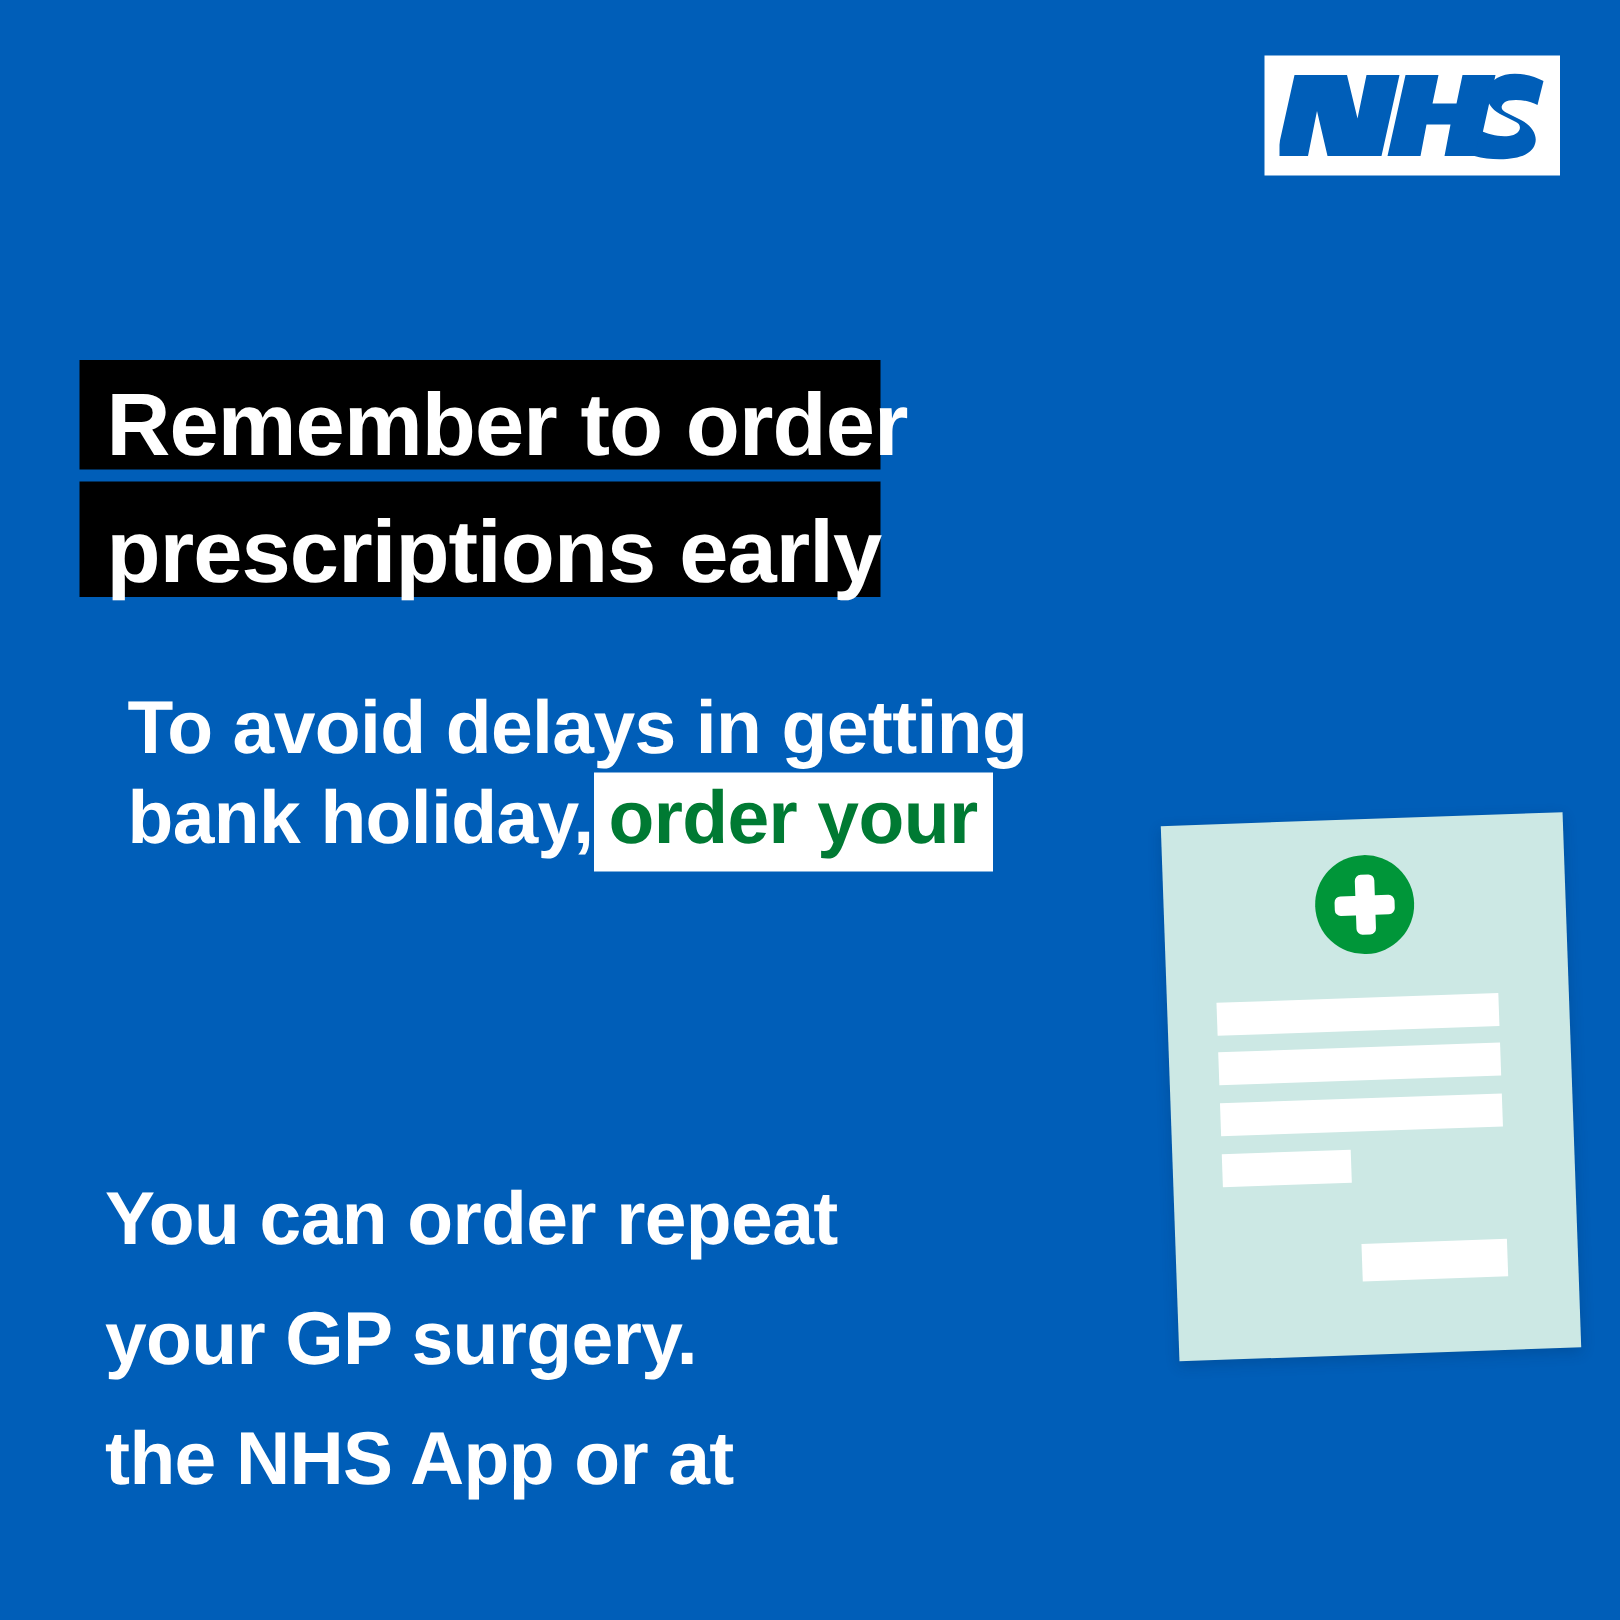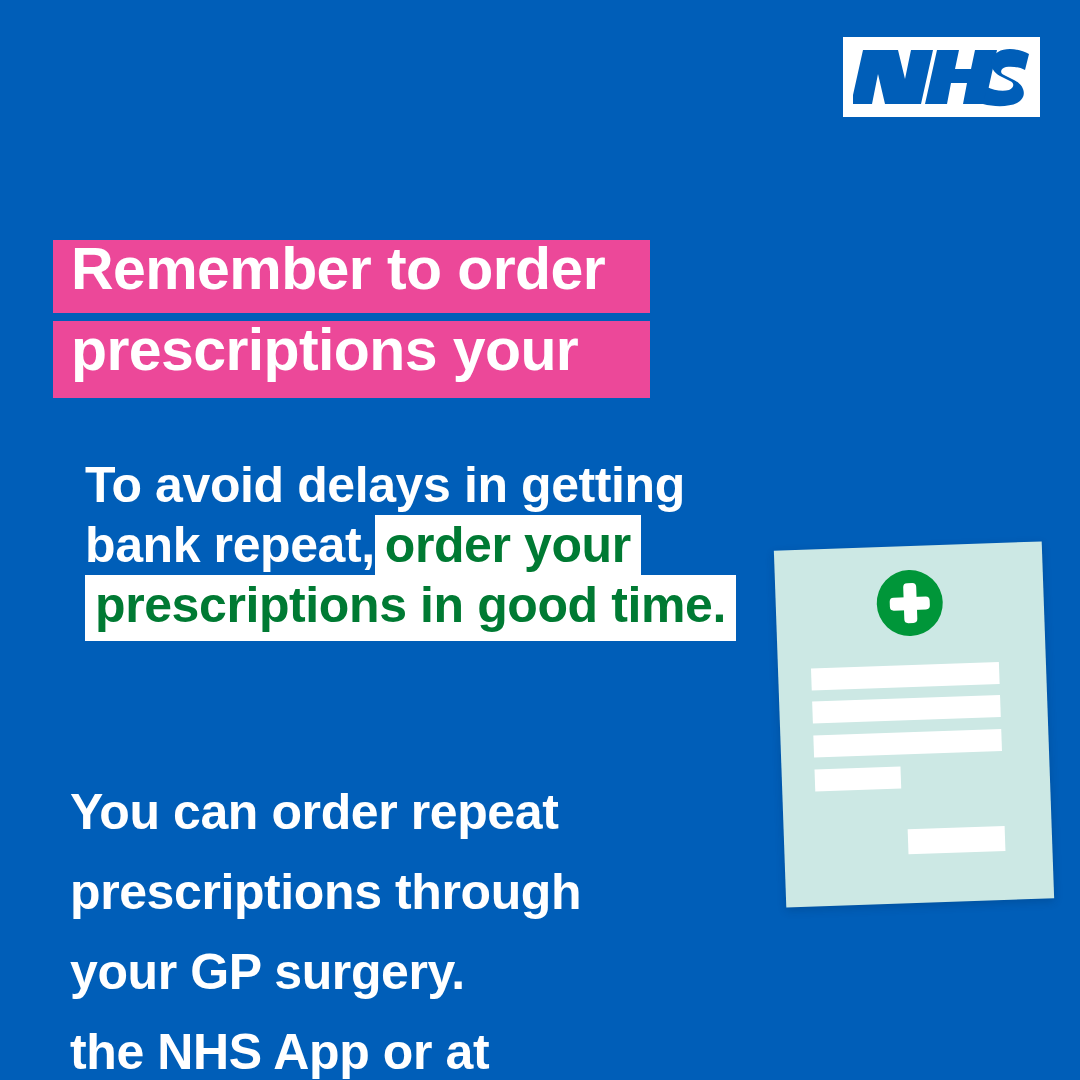--- a/index.html
+++ b/index.html
@@ -30,24 +30,24 @@
     align-items: center;
     justify-content: center;
     overflow: hidden;
   }
   #nhs-logo svg { display: block; }
 
   
   .headline-band {
     position: absolute;
     left: 53px;
-    width: 597px;
-    background: #ec4899;
+    width: 534px;
+    background: #000000;
     display: flex;
-    align-items: flex-start;
+    align-items: flex-end;
     box-sizing: border-box;
     padding-left: 18px;
   }
   .headline-band span {
     color: #ffffff;
     font-size: 59px;
     font-weight: 700;
     line-height: 1;
     letter-spacing: -0.6px;
     white-space: nowrap;
@@ -167,38 +167,34 @@
         <path d="M84 4 H106 L102 23 H118 L122 4 H144 L132 58 H110 L114 37 H98 L94 58 H72 Z"></path>
         <path d="M176 8 L172 24 C166 21 159 20 153 21 C148 22 146 27 151 29 L161 34 C173 40 174 52 164 57 C156 61 141 61 130 58 L134 41 C140 44 149 46 156 44 C161 42 162 37 157 35 L147 30 C136 24 135 12 145 6 C153 1 167 3 176 8 Z"></path>
       </g>
     </svg>
   </div>
 
   <div id="headline-band-1" class="headline-band">
     <span>Remember to order</span>
   </div>
   <div id="headline-band-2" class="headline-band">
-    <span>prescriptions your</span>
+    <span>prescriptions early</span>
   </div>
 
   <div id="body-para-1">
     <div class="bline">
       <span class="plain">To avoid delays in getting</span>
     </div>
     <div class="bline" id="body-line-3">
-      <span class="plain">bank repeat,</span><span class="hl">order your</span>
-    </div>
-    <div class="bline" id="body-line-4">
-      <span class="hl">prescriptions in good time.</span>
+      <span class="plain">bank holiday,</span><span class="hl">order your</span>
     </div>
   </div>
 
   <div id="body-para-2">
     <div class="bline">You can order repeat</div>
-    <div class="bline">prescriptions through</div>
     <div class="bline">your GP surgery.</div>
     <div class="bline">the NHS App or at</div>
   </div>
 
   <div id="prescription-card">
     <div id="prescription-sheet"></div>
     <div id="prescription-cross-badge">
       <div class="cross-v"></div>
       <div class="cross-h"></div>
     </div>

